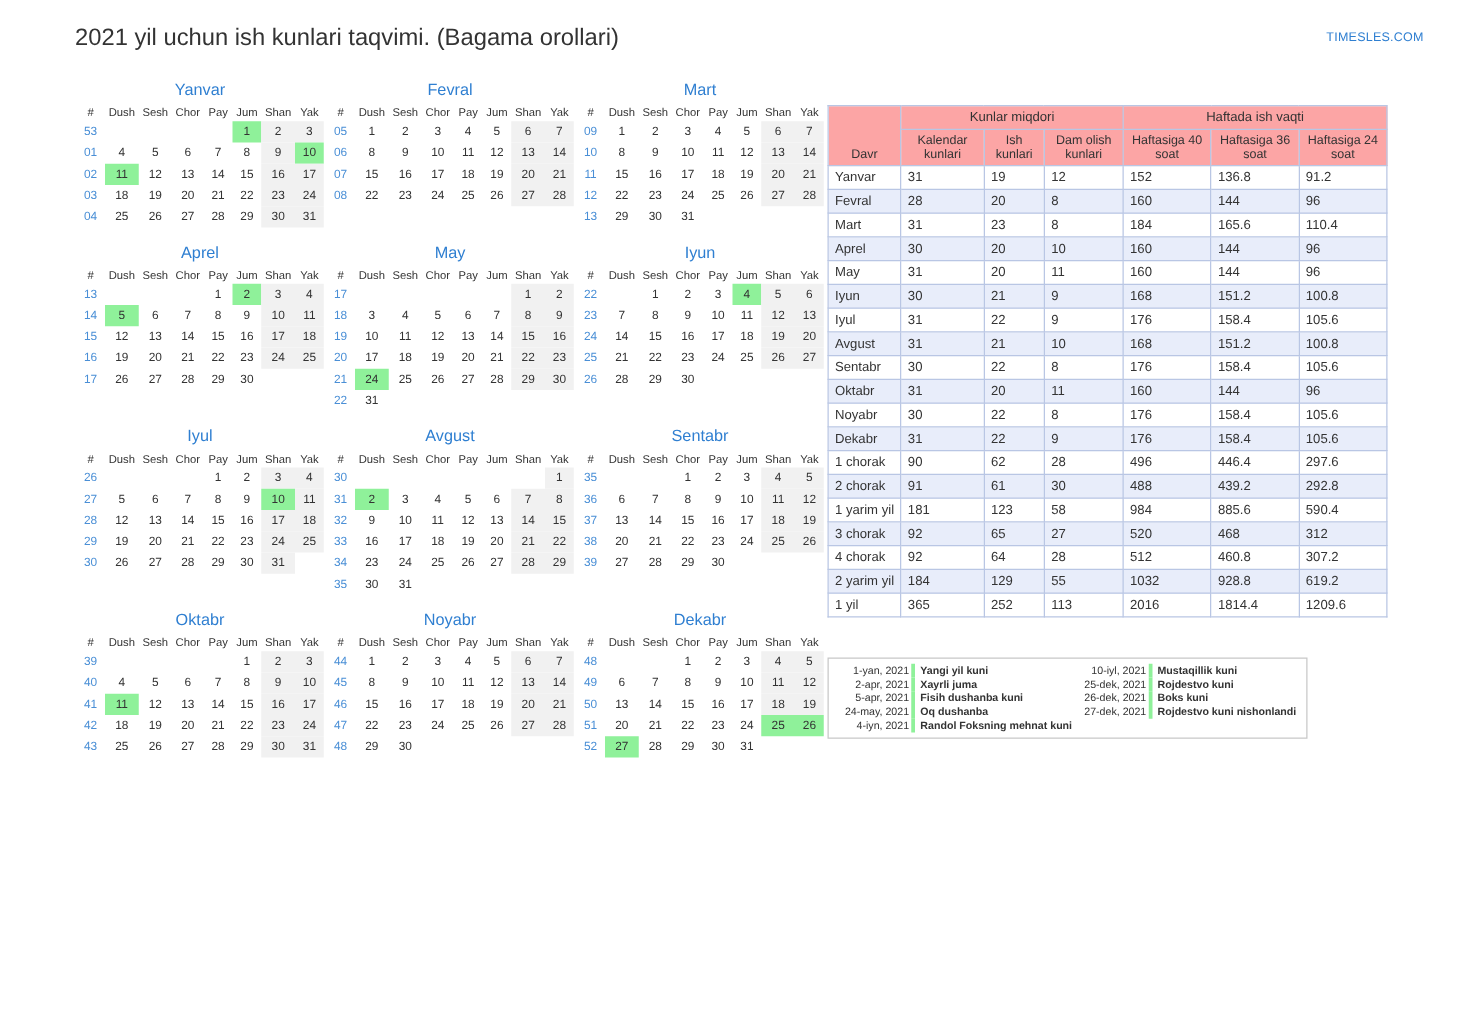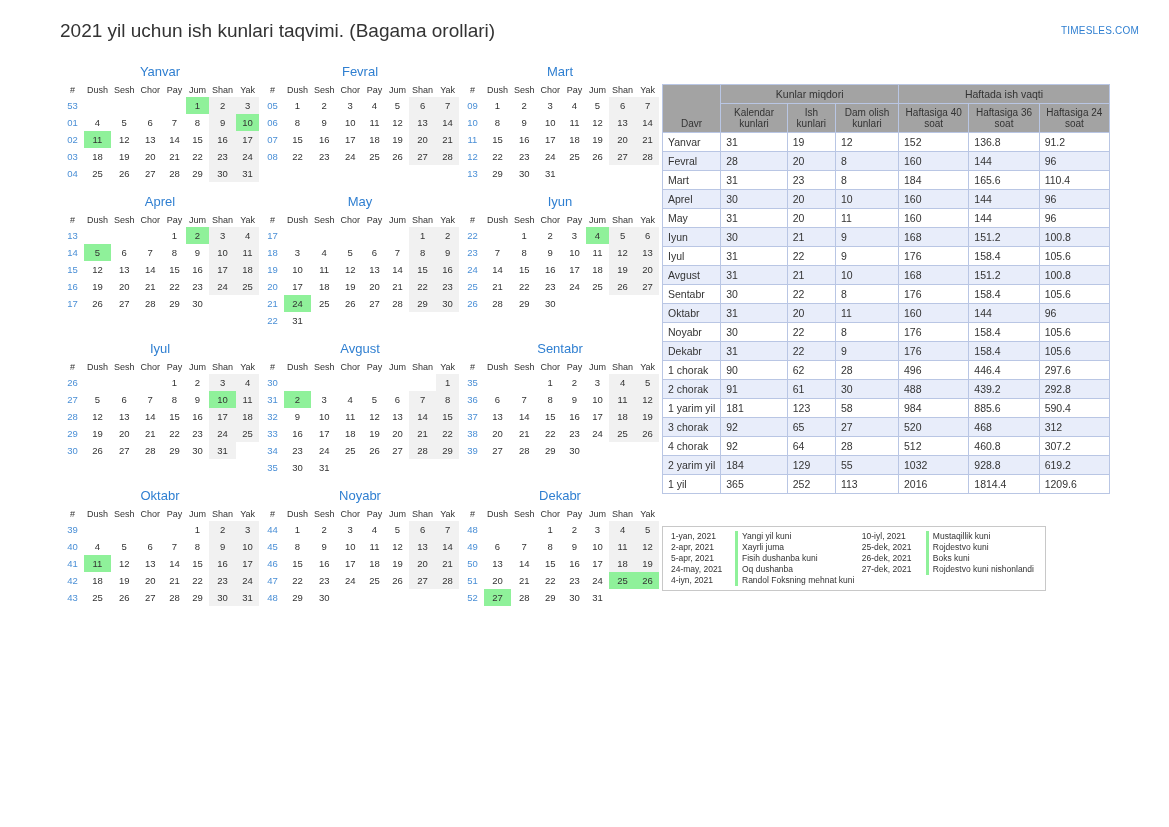--- a/index.html
+++ b/index.html
@@ -47,36 +47,36 @@
   
   .stats{
     position:absolute;left:662px;top:84px;
     border-collapse:collapse;font-size:10.5px;
     width:448px;
   }
   .stats th,.stats td{
     border:1px solid #b9c6e4;padding:3px 5px;text-align:left;
     font-weight:400;color:#333;
   }
-  .stats thead th{background:#a3a3a3;text-align:center;}
+  .stats thead th{background:#fca5a5;text-align:center;}
   .stats thead th.sub{text-align:center;font-size:10px;vertical-align:bottom;}
   .stats tbody tr:nth-child(even) td{background:#e8edfa;}
   .stats tbody tr:nth-child(odd) td{background:#ffffff;}
   .stats td.first{white-space:nowrap;}
 
   
   .legend{
     position:absolute;left:662px;top:526px;width:370px;
     border:1px solid #c8c8c8;background:#fff;padding:4px 6px;
     font-size:8.5px;color:#333;
   }
   .legend table{border-collapse:collapse;width:100%;}
   .legend td{padding:0 2px;vertical-align:top;line-height:11px;white-space:nowrap;}
-  .legend td.date{color:#333;text-align:left;width:62px;}
-  .legend td.name{color:#333;border-left:3px solid #8ff19a;padding-left:4px;}
+  .legend td.date{color:#333;text-align:right;width:62px;}
+  .legend td.name{color:#333;border-left:3px solid #8ff19a;padding-left:4px;font-weight:bold;}
 </style>
 </head>
 <body>
 
 <div class="page">
 
   <div class="title">2021 yil uchun ish kunlari taqvimi. (Bagama orollari)</div>
   <div class="brand">TIMESLES.COM</div>
 
   <div class="cal-area">

